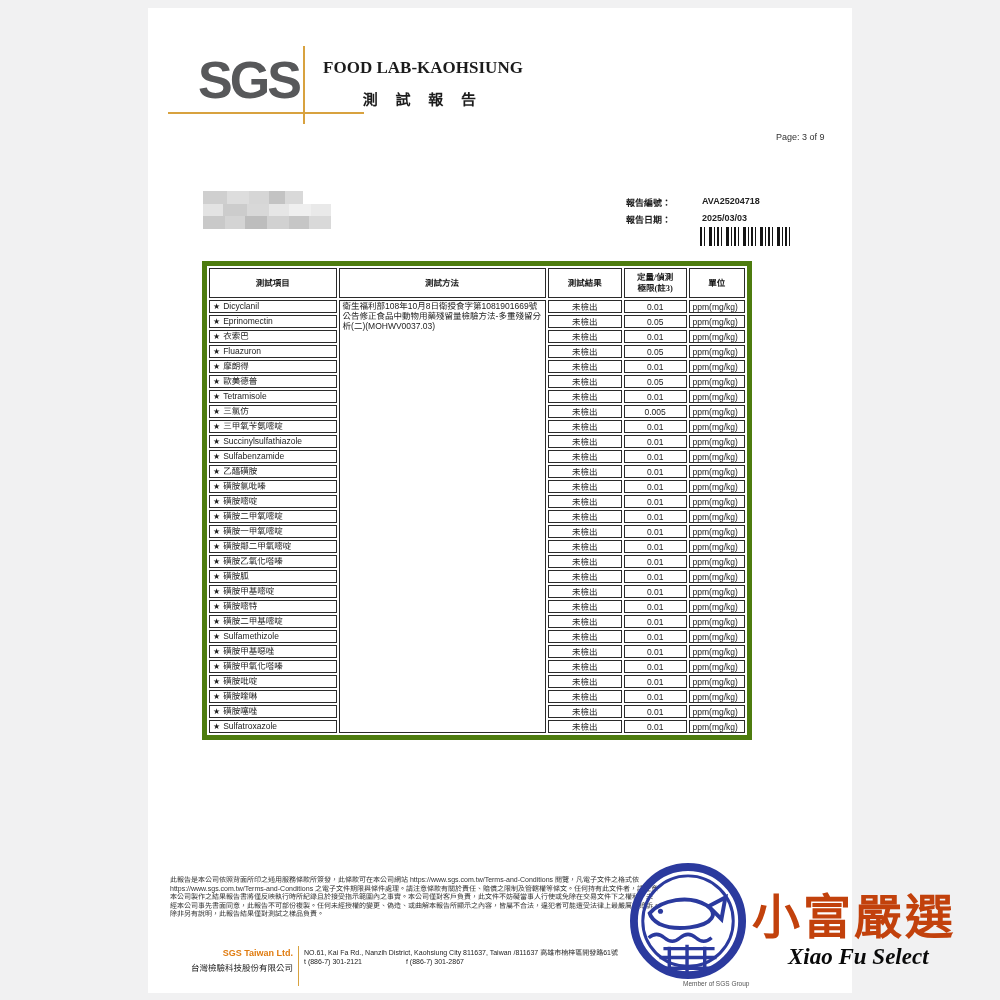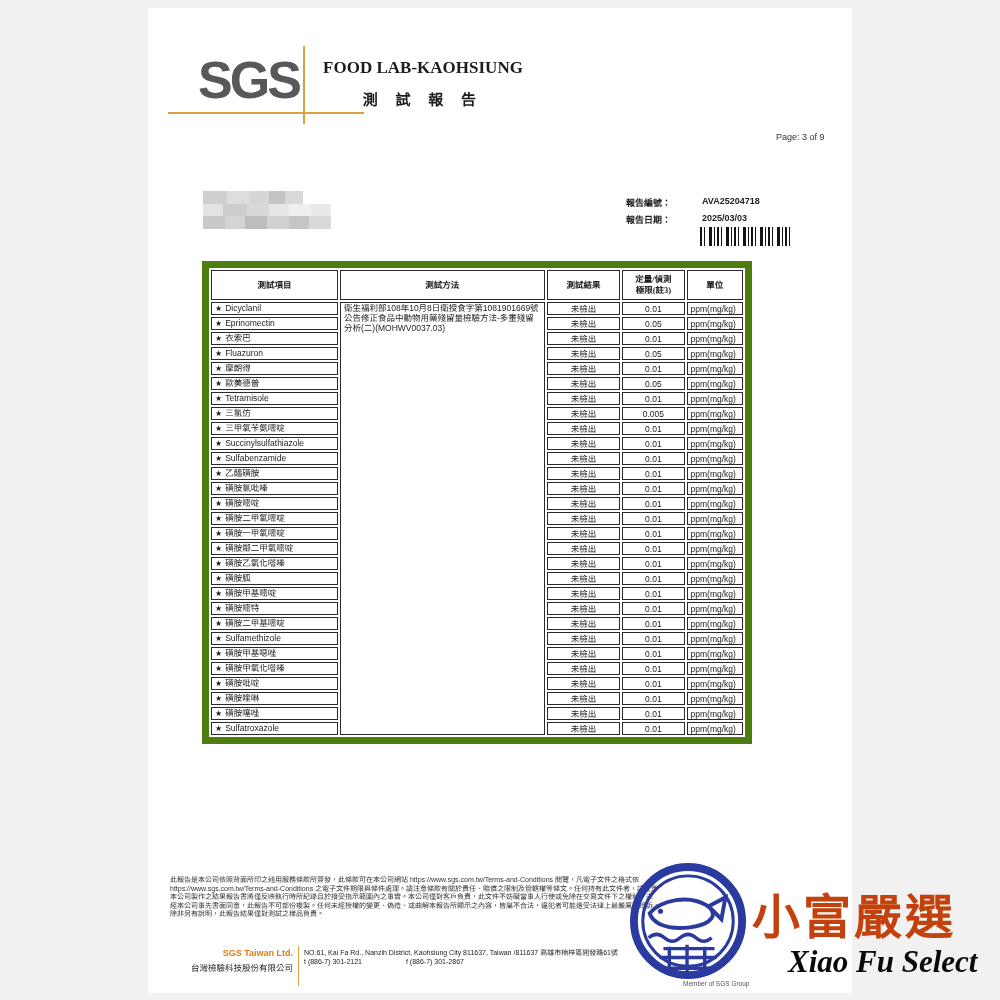--- a/index.html
+++ b/index.html
@@ -40,21 +40,21 @@
   .barcode{
     position:absolute;left:552px;top:219px;width:92px;height:19px;
     background:repeating-linear-gradient(90deg,
       #151515 0 2px,#fff 2px 4px,#151515 4px 5px,#fff 5px 9px,
       #151515 9px 12px,#fff 12px 14px,#151515 14px 15px,#fff 15px 17px);
   }
   
   .report-table{
     position:absolute;left:54px;top:253px;width:550px;
     border-collapse:separate;border-spacing:2px;
-    background:#fff;border:7px solid #4d7c0f;
+    background:#fff;border:5px solid #4d7c0f;
   }
   .report-table td,.report-table th{
     border:1px solid #2a2a2a;font-size:8.5px;line-height:10px;
     padding:0 3px;height:11px;white-space:nowrap;overflow:hidden;
   }
   .report-table th{font-weight:bold;text-align:center;height:28px;line-height:11px;
     font-family:"Liberation Serif","DejaVu Serif",serif;}
   .col-item{width:125px;} .col-method{width:222px;} .col-result{width:72px;}
   .col-limit{width:58px;} .col-unit{width:49px;}
   .item-cell{text-align:left;}
@@ -81,21 +81,21 @@
   .member{position:absolute;left:535px;top:36px;font-size:6.5px;color:#555;}
   
   .stamp{position:absolute;left:630px;top:862px;width:118px;height:130px;}
   .brand-zh{
     position:absolute;left:752px;top:878px;width:245px;
     font-size:48px;font-weight:900;letter-spacing:3px;color:#c2410c;
     font-family:"Liberation Serif","DejaVu Serif",serif;white-space:nowrap;
   }
   .brand-en{
     position:absolute;left:788px;top:944px;width:200px;
-    font-size:31px;font-weight:bold;font-style:italic;color:#0a0a0a;
+    font-size:23px;font-weight:bold;font-style:italic;color:#0a0a0a;
     font-family:"Liberation Serif","DejaVu Serif",serif;white-space:nowrap;
   }
 </style>
 </head>
 <body>
 
 <div class="page">
 
   <div class="sgs-logo">
     <div class="sgs-hline"></div>

